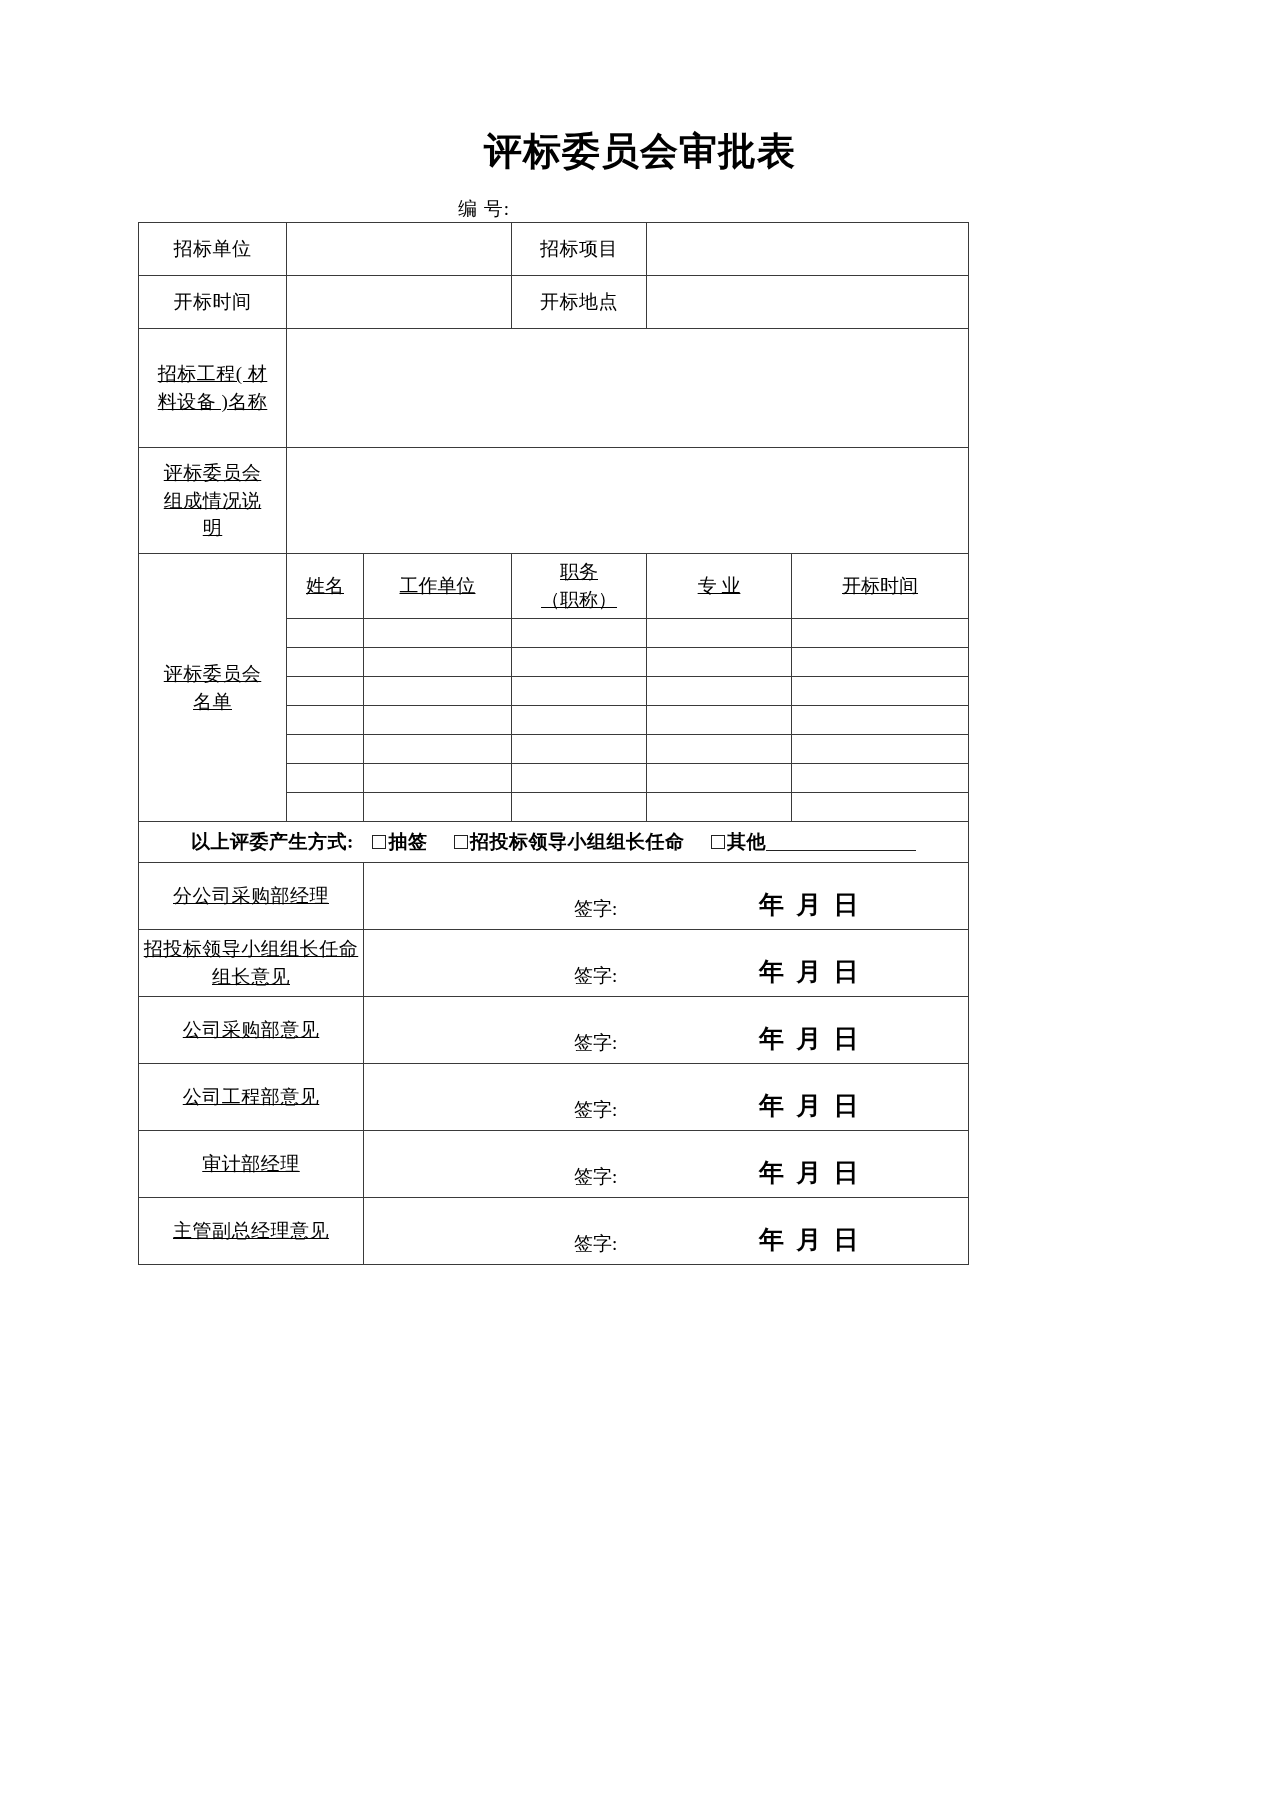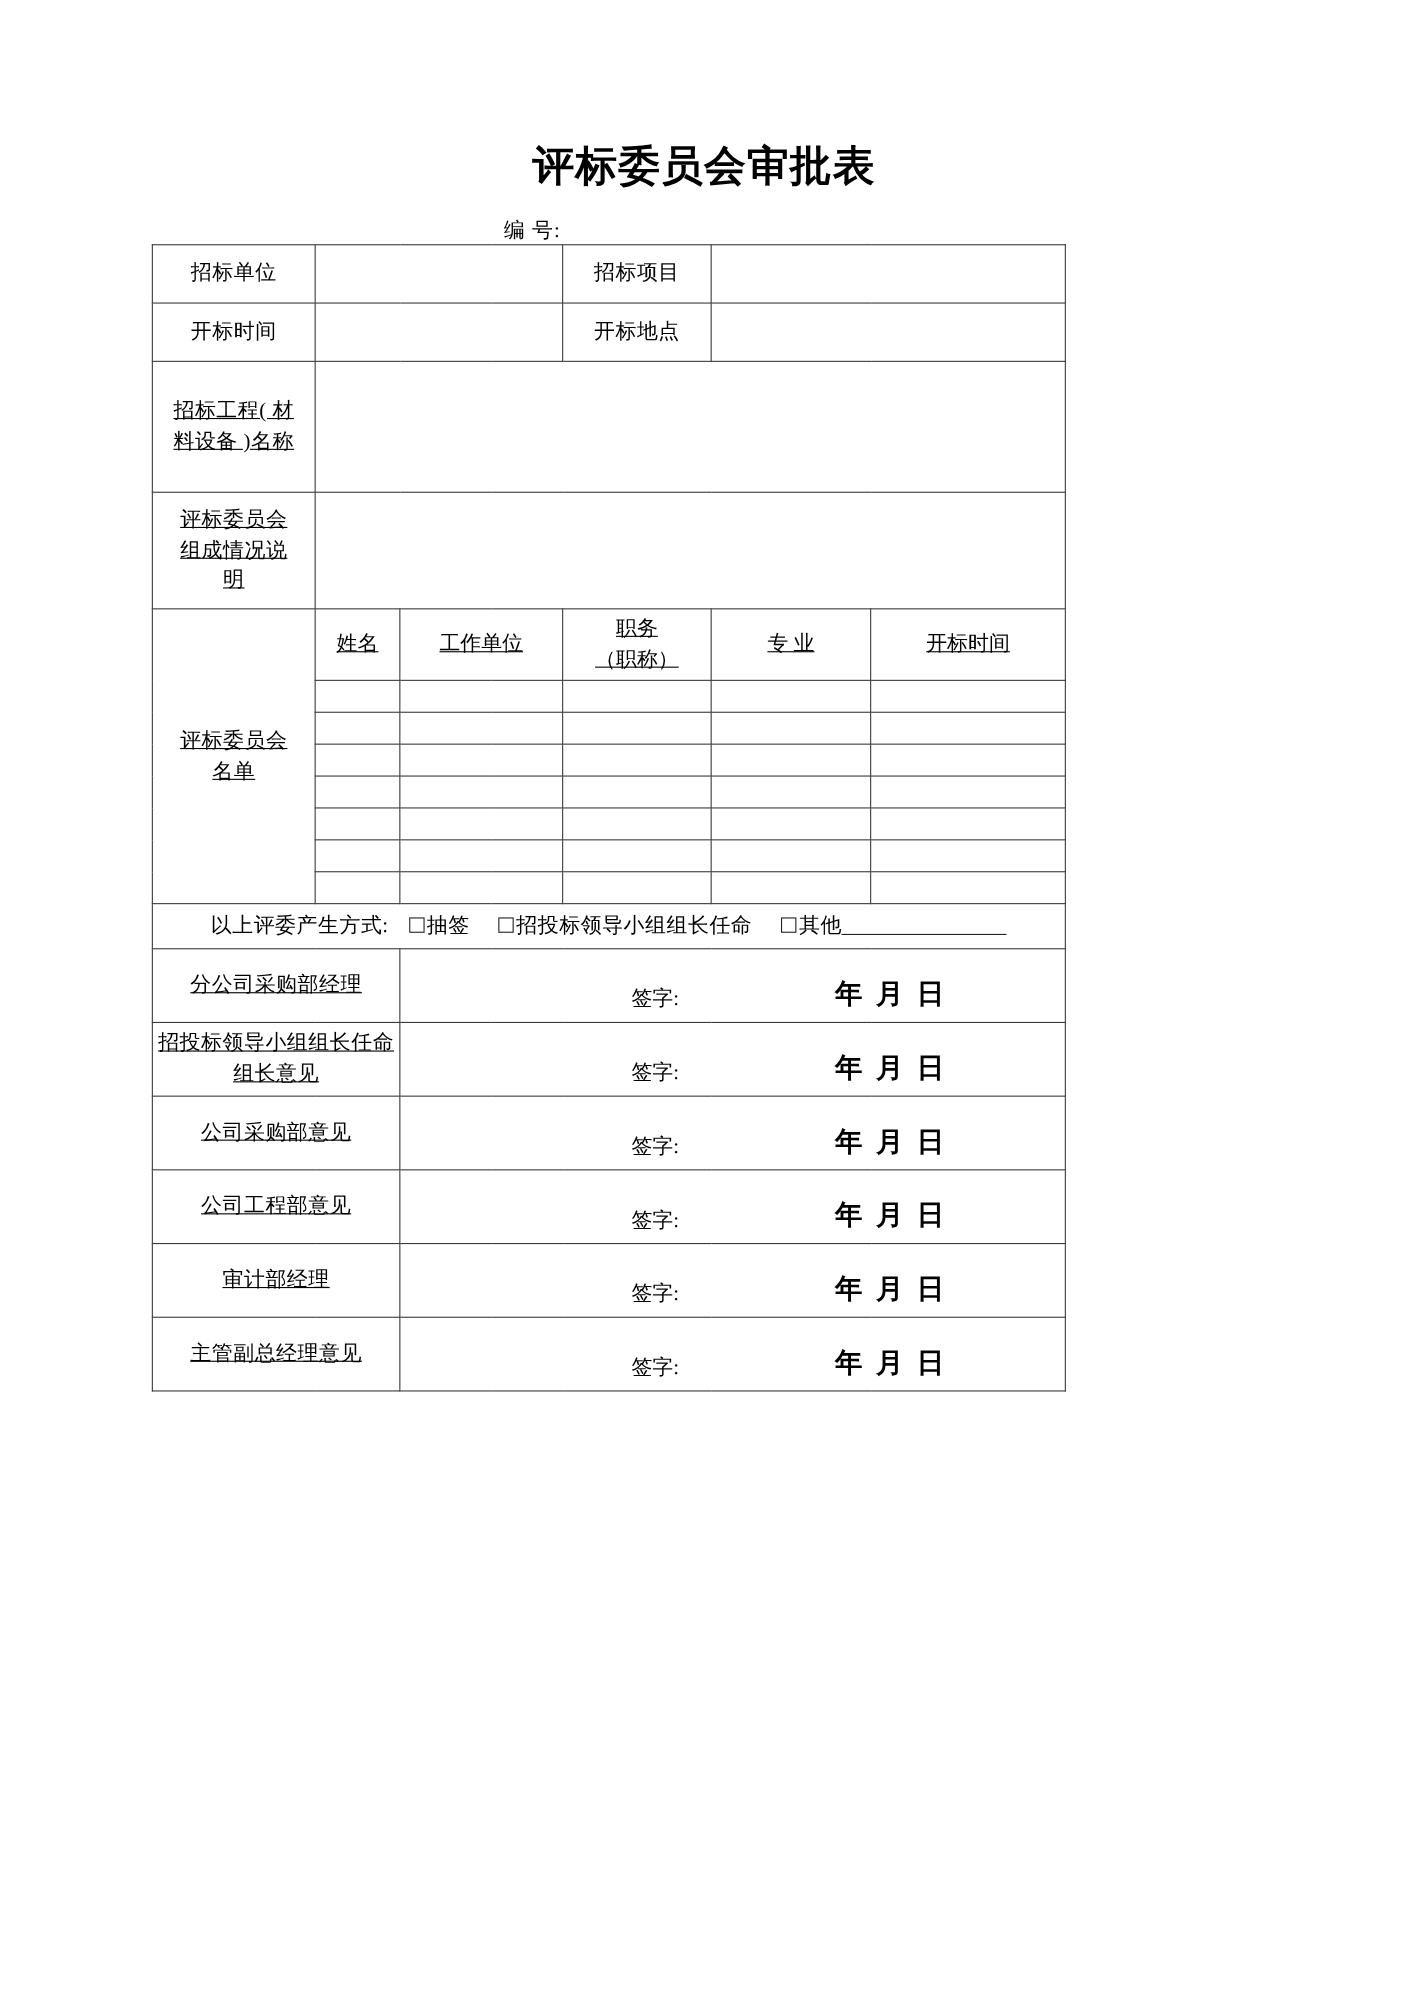--- a/index.html
+++ b/index.html
@@ -64,20 +64,21 @@
   .r-basic td { height: 52px; }
   .r-proj td { height: 118px; }
   .r-desc td { height: 105px; }
   .r-head td { height: 64px; }
   .r-blank td { height: 28px; }
   .r-check td {
     height: 40px;
     text-align: left;
     padding-left: 10px;
     letter-spacing: 0.5px;
+    font-weight: bold;
   }
   .r-sign td { height: 66px; }
   .checkbox {
     display: inline-block;
     width: 12px;
     height: 12px;
     border: 1.3px solid #222;
     margin-right: 2px;
     vertical-align: -1px;
   }

